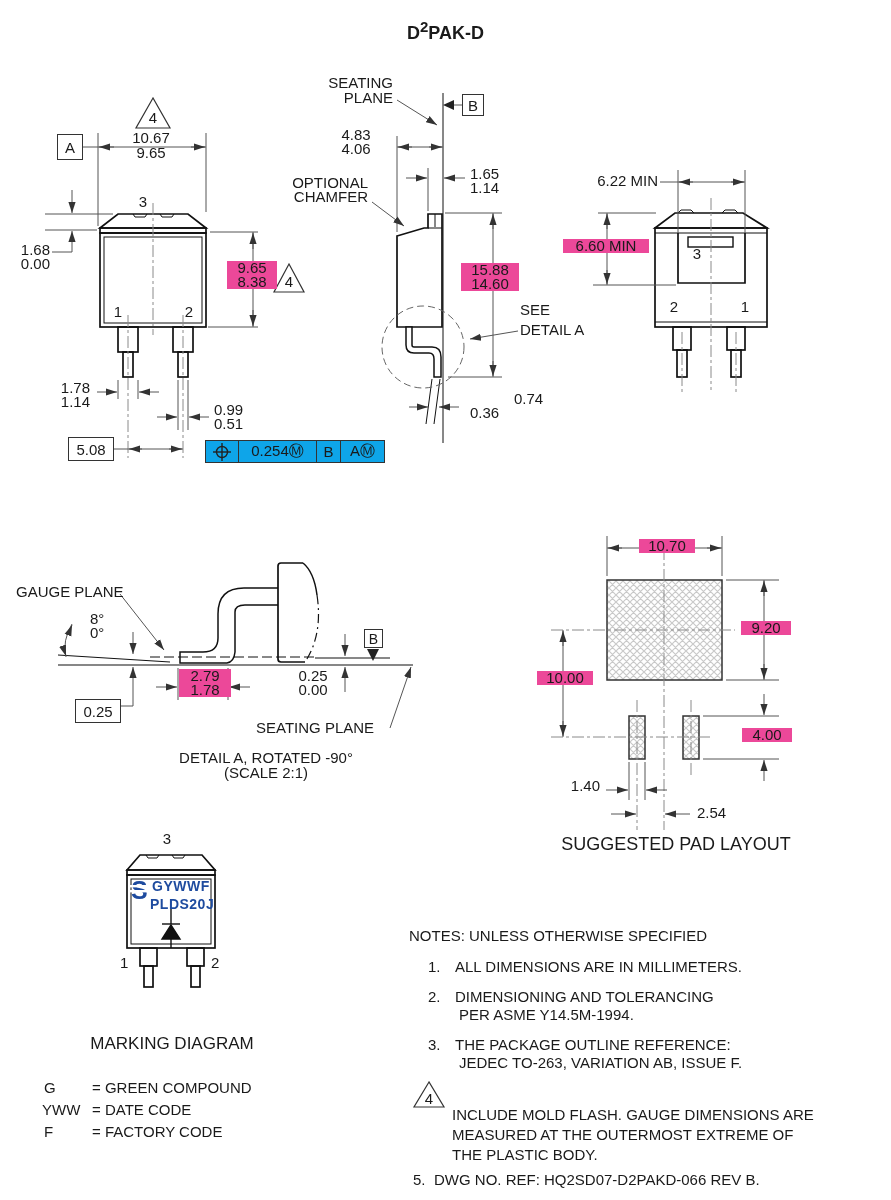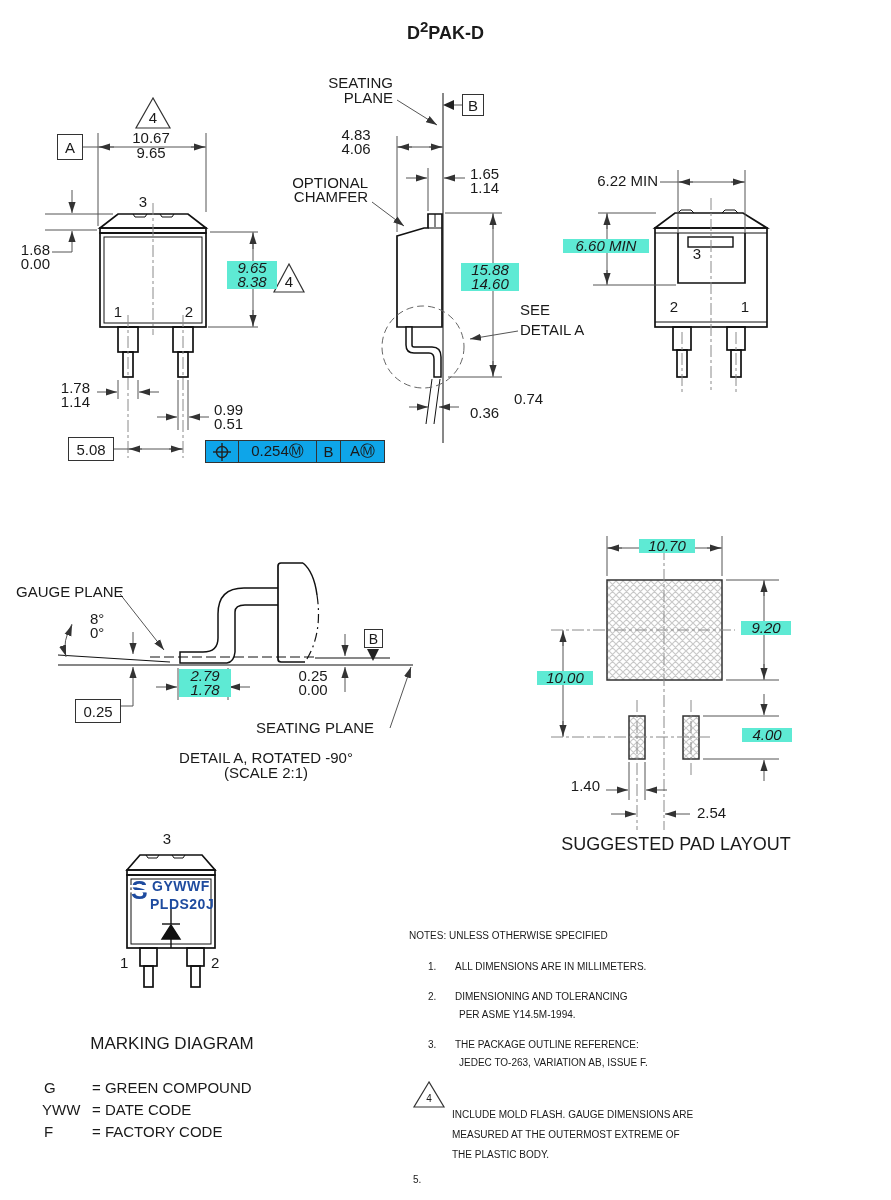--- a/index.html
+++ b/index.html
@@ -2,33 +2,33 @@
 <html><head>
 <meta charset="utf-8">
 <style>
   html,body{margin:0;padding:0;background:#fff;}
   .page{position:relative;width:891px;height:1200px;background:#fff;overflow:hidden;
         font-family:"Liberation Sans",sans-serif;color:#1a1a1a;}
   svg.lines{position:absolute;left:0;top:0;}
   .t{position:absolute;font-size:15px;line-height:14px;white-space:nowrap;}
   .c{text-align:center;}
   .r{text-align:right;}
-  .bg{background:#5eead4;padding:0 2px;font-style:italic;}
+  .bg{background:#ec4899;padding:0 2px;}
   .box{position:absolute;border:1.5px solid #333;display:flex;align-items:center;
        justify-content:center;font-size:15px;background:#fff;box-sizing:border-box;}
   .fcf{position:absolute;display:flex;height:23px;background:#0ea5e9;}
   .fcf .cell{border:1.4px solid #333;border-left:none;display:flex;align-items:center;
        justify-content:center;font-size:15px;box-sizing:border-box;}
   .fcf .cell:first-child{border-left:1.4px solid #333;}
   .title{position:absolute;left:0;top:6px;width:891px;text-align:center;
        font-size:18px;font-weight:bold;margin-top:12px;}
   .cap{font-size:18px;}
   .cap2{font-size:17px;}
   .blue{color:#1e4b9f;font-weight:bold;font-size:14px;letter-spacing:.5px;}
-  .note{font-size:10px;line-height:15px;}
+  .note{font-size:15px;line-height:15px;}
 </style>
 </head>
 <body>
 
 <div class="page">
 
   <svg class="lines" width="891" height="1200" viewBox="0 0 891 1200">
     <defs>
       <marker id="arw" markerWidth="12" markerHeight="9" refX="11" refY="4.5" orient="auto" markerUnits="userSpaceOnUse">
         <path d="M0,0.9 L11,4.5 L0,8.1 Z" fill="#333"></path>
@@ -343,14 +343,15 @@
   <div class="t note" style="left:455px;top:989px;">DIMENSIONING AND TOLERANCING</div>
   <div class="t note" style="left:459px;top:1007px;">PER ASME Y14.5M-1994.</div>
   <div class="t note" style="left:428px;top:1037px;">3.</div>
   <div class="t note" style="left:455px;top:1037px;">THE PACKAGE OUTLINE REFERENCE:</div>
   <div class="t note" style="left:459px;top:1055px;">JEDEC TO-263, VARIATION AB, ISSUE F.</div>
   <div class="t note c" style="left:421px;top:1091px;width:16px;">4</div>
   <div class="t note" style="left:452px;top:1107px;">INCLUDE MOLD FLASH.  GAUGE DIMENSIONS ARE</div>
   <div class="t note" style="left:452px;top:1127px;">MEASURED AT THE OUTERMOST EXTREME OF</div>
   <div class="t note" style="left:452px;top:1147px;">THE PLASTIC BODY.</div>
   <div class="t note" style="left:413px;top:1172px;">5.</div>
+  <div class="t note" style="left:434px;top:1172px;">DWG NO. REF: HQ2SD07-D2PAKD-066  REV B.</div>
 
 </div>
 
 </body></html>

